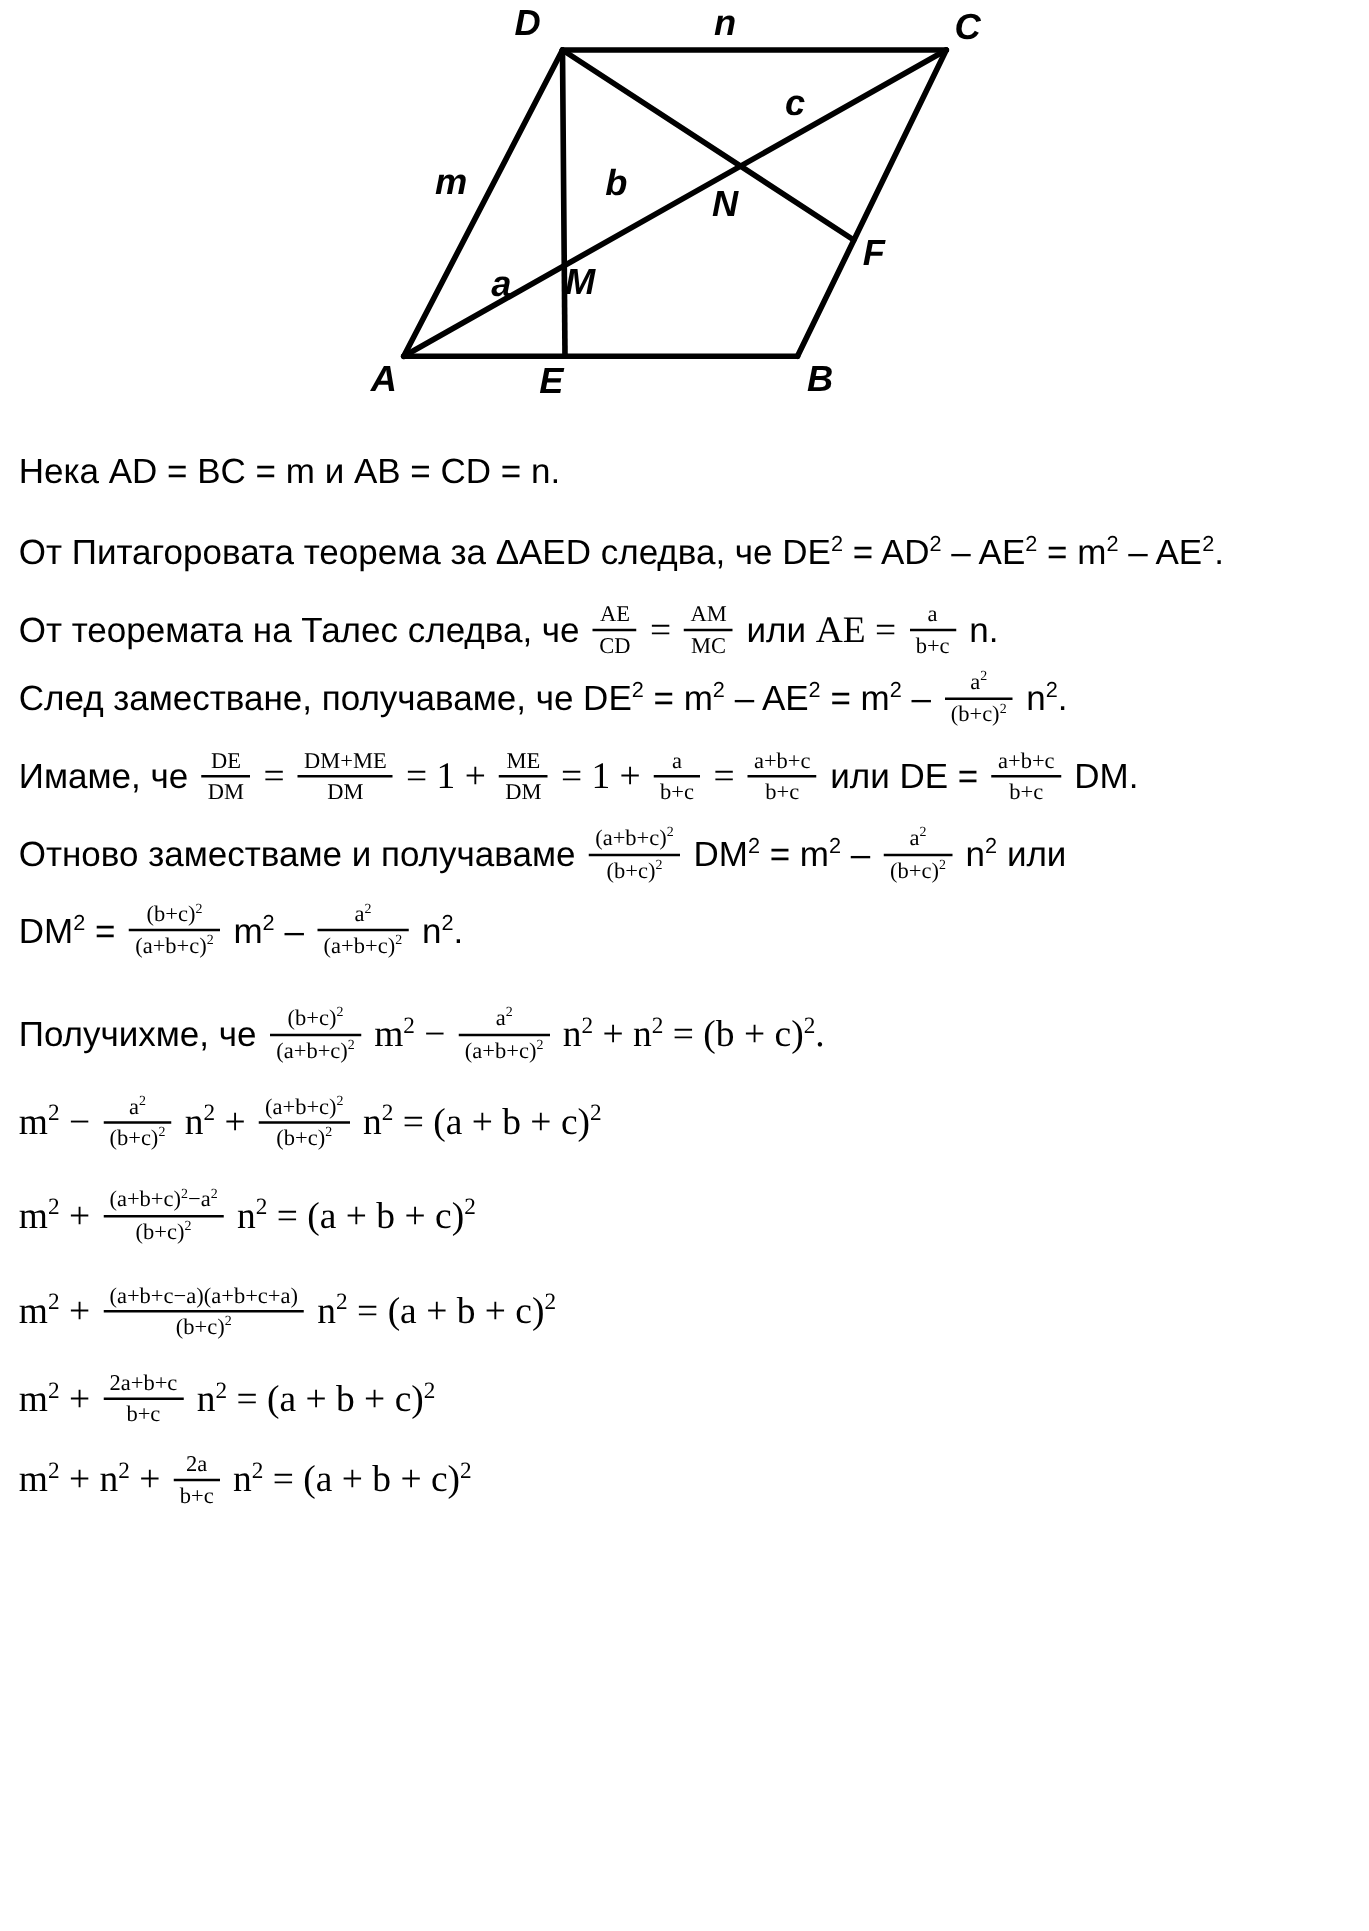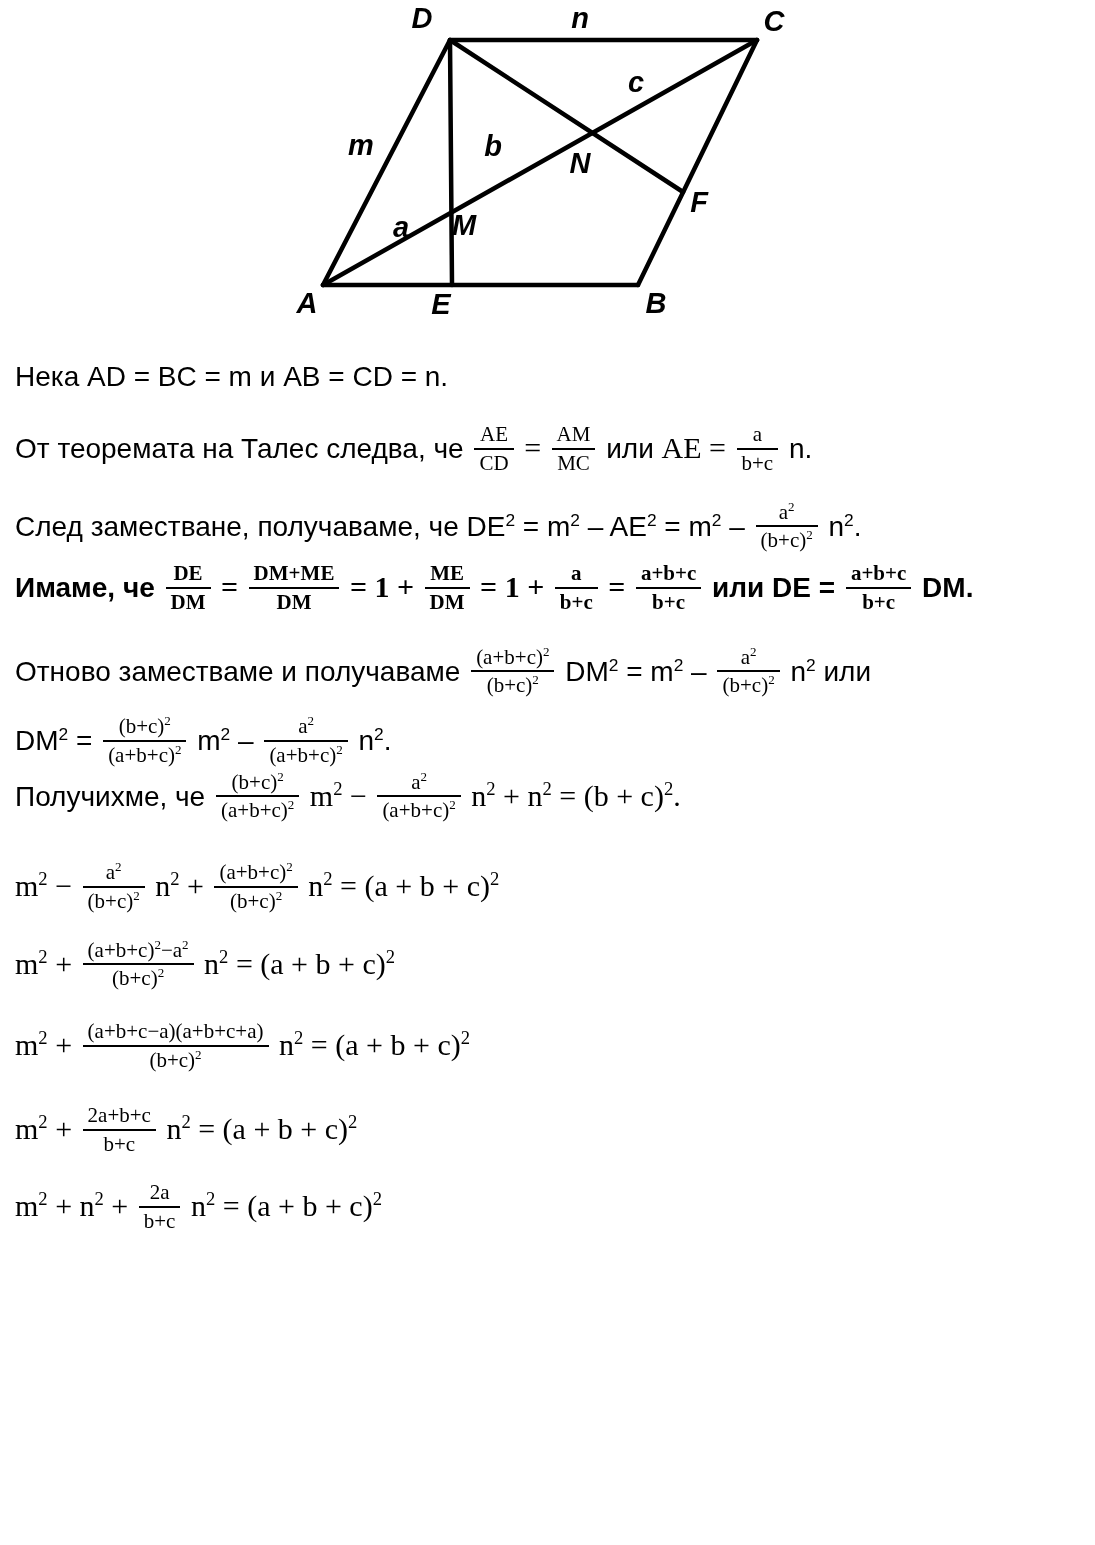--- a/index.html
+++ b/index.html
@@ -38,21 +38,21 @@
   .txt { font-family: "Liberation Sans", sans-serif; }
   .math {
     font-family: "Liberation Serif", serif;
     font-size: 30px;
   }
   .frac {
     display: inline-block;
     vertical-align: middle;
     text-align: center;
     font-family: "Liberation Serif", serif;
-    font-size: 21px;
+    font-size: 18px;
     line-height: 1.18;
     margin: 0 3px;
     transform: translateY(-2px);
   }
   .frac .num {
     display: block;
     border-bottom: 2.5px solid #000;
     padding: 0 5px 1px 5px;
   }
   .frac .den {
@@ -61,23 +61,23 @@
   }
   sup {
     font-size: 0.62em;
     line-height: 0;
     vertical-align: super;
   }
   
   #solution .para:nth-child(1)  { margin-bottom: 30px; }
   #solution .para:nth-child(2)  { margin-bottom: 24px; }
   #solution .para:nth-child(3)  { margin-bottom: 8px; }
-  #solution .para:nth-child(4)  { margin-bottom: 30px; font-weight: bold; }
+  #solution .para:nth-child(4)  { margin-bottom: 16px; }
   #solution .para:nth-child(5)  { margin-bottom: 16px; }
-  #solution .para:nth-child(6)  { margin-bottom: 2px;  }
+  #solution .para:nth-child(6)  { margin-bottom: 14px;  }
   #solution .para:nth-child(7)  { margin-bottom: 37px; }
   #solution .para:nth-child(8)  { margin-bottom: 24px; }
   #solution .para:nth-child(9)  { margin-bottom: 28px; }
   #solution .para:nth-child(10) { margin-bottom: 30px; }
   #solution .para:nth-child(11) { margin-bottom: 24px; }
   #solution .para:nth-child(12) { margin-bottom: 18px; }
   #solution .para:nth-child(13) { margin-bottom: 14px; }
   #solution .para:nth-child(14) { margin-bottom: 20px; }
   #solution .para:nth-child(15) { margin-bottom: 12px;    }
 </style>
@@ -104,20 +104,21 @@
       <text x="401" y="237" text-anchor="middle" class="fig-label">a</text>
       <text x="464" y="235" text-anchor="middle" class="fig-label">M</text>
       <text x="307" y="313" text-anchor="middle" class="fig-label">A</text>
       <text x="441" y="314" text-anchor="middle" class="fig-label">E</text>
       <text x="656" y="313" text-anchor="middle" class="fig-label">B</text>
     </svg>
 </div>
 
 <div id="solution">
     <div class="para"><span class="txt">Нека AD = BC = m и AB = CD = n.</span></div>
+    <div class="para"><span class="txt">От Питагоровата теорема за ΔAED следва, че DE<sup>2</sup> = AD<sup>2</sup> – AE<sup>2</sup> = m<sup>2</sup> – AE<sup>2</sup>.</span></div>
     <div class="para"><span class="txt">От теоремата на Талес следва, че </span><span class="frac"><span class="num">AE</span><span class="den">CD</span></span><span class="math"> = </span><span class="frac"><span class="num">AM</span><span class="den">MC</span></span><span class="txt"> или </span><span class="math">AE = </span><span class="frac"><span class="num">a</span><span class="den">b+c</span></span><span class="txt"> n.</span></div>
     <div class="para"><span class="txt">След заместване, получаваме, че DE<sup>2</sup> = m<sup>2</sup> – AE<sup>2</sup> = m<sup>2</sup> – </span><span class="frac"><span class="num">a<sup>2</sup></span><span class="den">(b+c)<sup>2</sup></span></span><span class="txt"> n<sup>2</sup>.</span></div>
     <div class="para"><span class="txt">Имаме, че </span><span class="frac"><span class="num">DE</span><span class="den">DM</span></span><span class="math"> = </span><span class="frac"><span class="num">DM+ME</span><span class="den">DM</span></span><span class="math"> = 1 + </span><span class="frac"><span class="num">ME</span><span class="den">DM</span></span><span class="math"> = 1 + </span><span class="frac"><span class="num">a</span><span class="den">b+c</span></span><span class="math"> = </span><span class="frac"><span class="num">a+b+c</span><span class="den">b+c</span></span><span class="txt"> или DE = </span><span class="frac"><span class="num">a+b+c</span><span class="den">b+c</span></span><span class="txt"> DM.</span></div>
     <div class="para"><span class="txt">Отново заместваме и получаваме </span><span class="frac"><span class="num">(a+b+c)<sup>2</sup></span><span class="den">(b+c)<sup>2</sup></span></span><span class="txt"> DM<sup>2</sup> = m<sup>2</sup> – </span><span class="frac"><span class="num">a<sup>2</sup></span><span class="den">(b+c)<sup>2</sup></span></span><span class="txt"> n<sup>2</sup> или</span></div>
     <div class="para"><span class="txt">DM<sup>2</sup> = </span><span class="frac"><span class="num">(b+c)<sup>2</sup></span><span class="den">(a+b+c)<sup>2</sup></span></span><span class="txt"> m<sup>2</sup> – </span><span class="frac"><span class="num">a<sup>2</sup></span><span class="den">(a+b+c)<sup>2</sup></span></span><span class="txt"> n<sup>2</sup>.</span></div>
     <div class="para"><span class="txt">Получихме, че </span><span class="frac"><span class="num">(b+c)<sup>2</sup></span><span class="den">(a+b+c)<sup>2</sup></span></span><span class="math"> m<sup>2</sup> − </span><span class="frac"><span class="num">a<sup>2</sup></span><span class="den">(a+b+c)<sup>2</sup></span></span><span class="math"> n<sup>2</sup> + n<sup>2</sup> = (b + c)<sup>2</sup>.</span></div>
     <div class="para"><span class="math">m<sup>2</sup> − </span><span class="frac"><span class="num">a<sup>2</sup></span><span class="den">(b+c)<sup>2</sup></span></span><span class="math"> n<sup>2</sup> + </span><span class="frac"><span class="num">(a+b+c)<sup>2</sup></span><span class="den">(b+c)<sup>2</sup></span></span><span class="math"> n<sup>2</sup> = (a + b + c)<sup>2</sup></span></div>
     <div class="para"><span class="math">m<sup>2</sup> + </span><span class="frac"><span class="num">(a+b+c)<sup>2</sup>−a<sup>2</sup></span><span class="den">(b+c)<sup>2</sup></span></span><span class="math"> n<sup>2</sup> = (a + b + c)<sup>2</sup></span></div>
     <div class="para"><span class="math">m<sup>2</sup> + </span><span class="frac"><span class="num">(a+b+c−a)(a+b+c+a)</span><span class="den">(b+c)<sup>2</sup></span></span><span class="math"> n<sup>2</sup> = (a + b + c)<sup>2</sup></span></div>
     <div class="para"><span class="math">m<sup>2</sup> + </span><span class="frac"><span class="num">2a+b+c</span><span class="den">b+c</span></span><span class="math"> n<sup>2</sup> = (a + b + c)<sup>2</sup></span></div>

